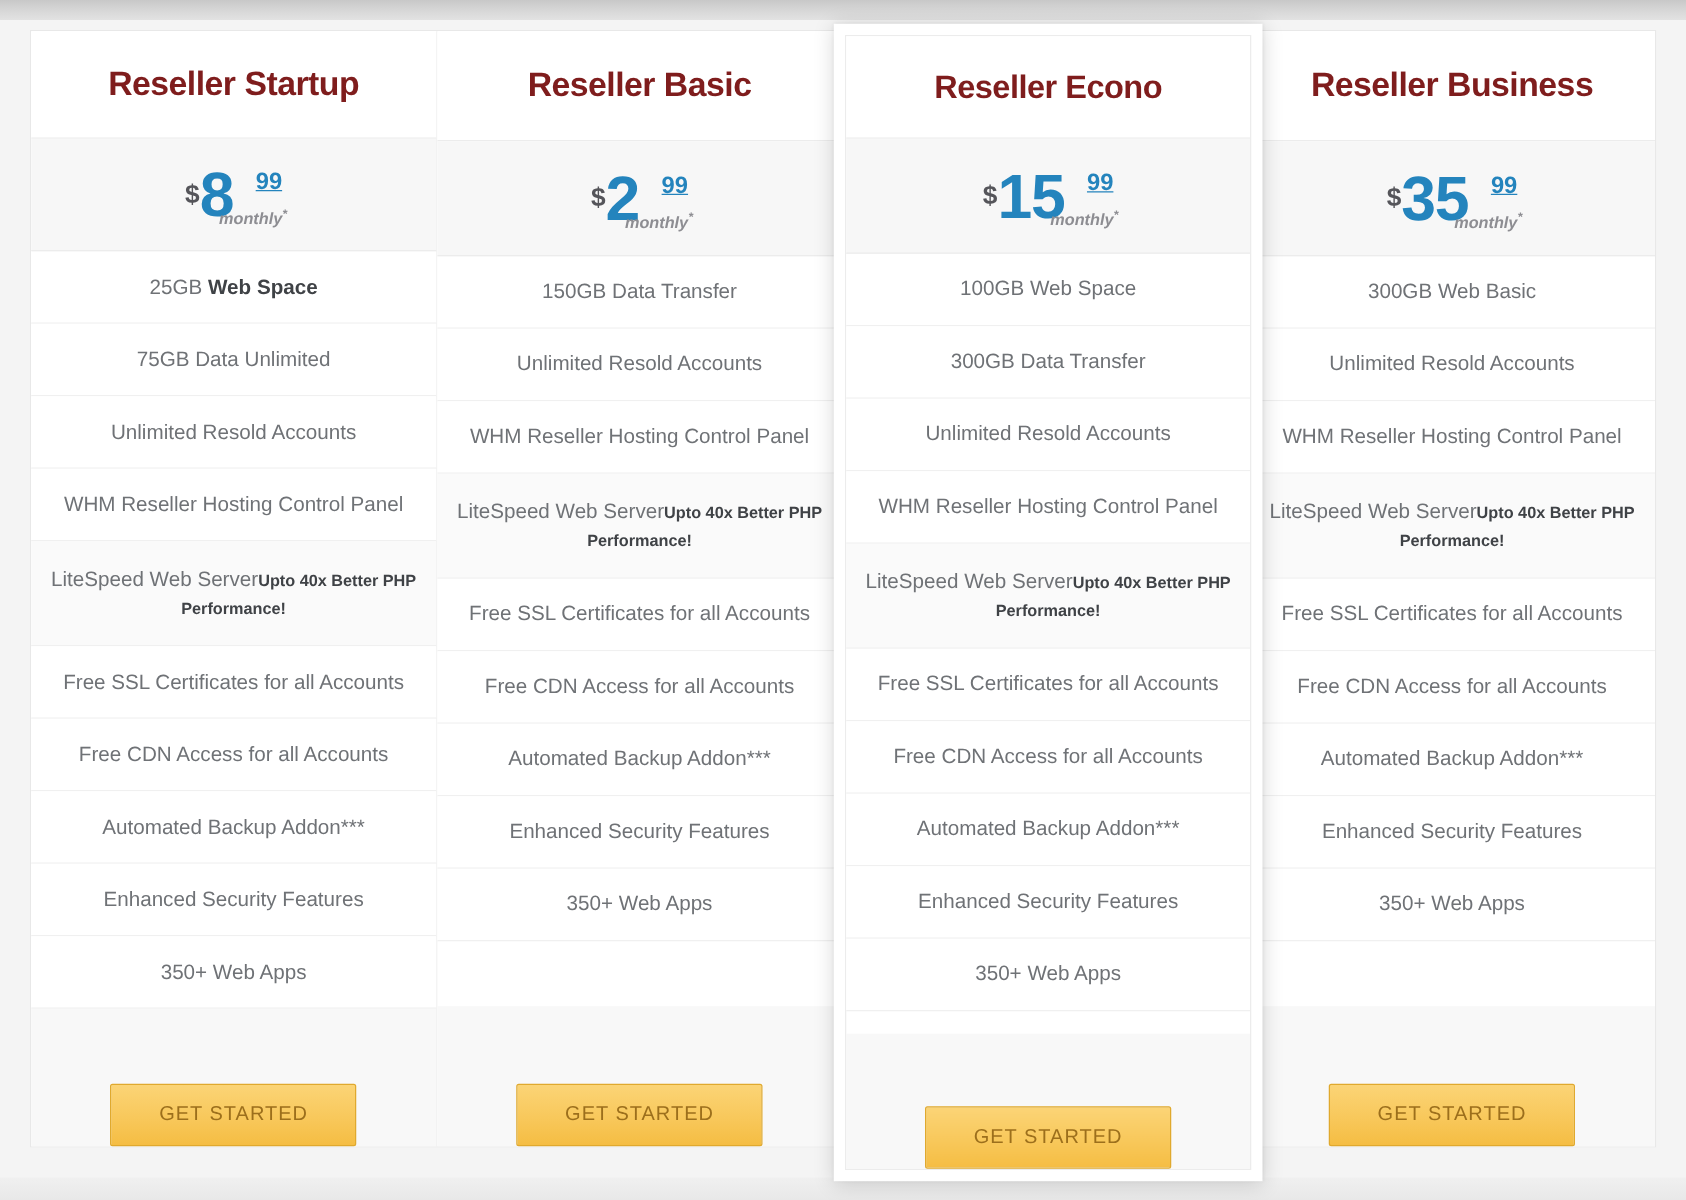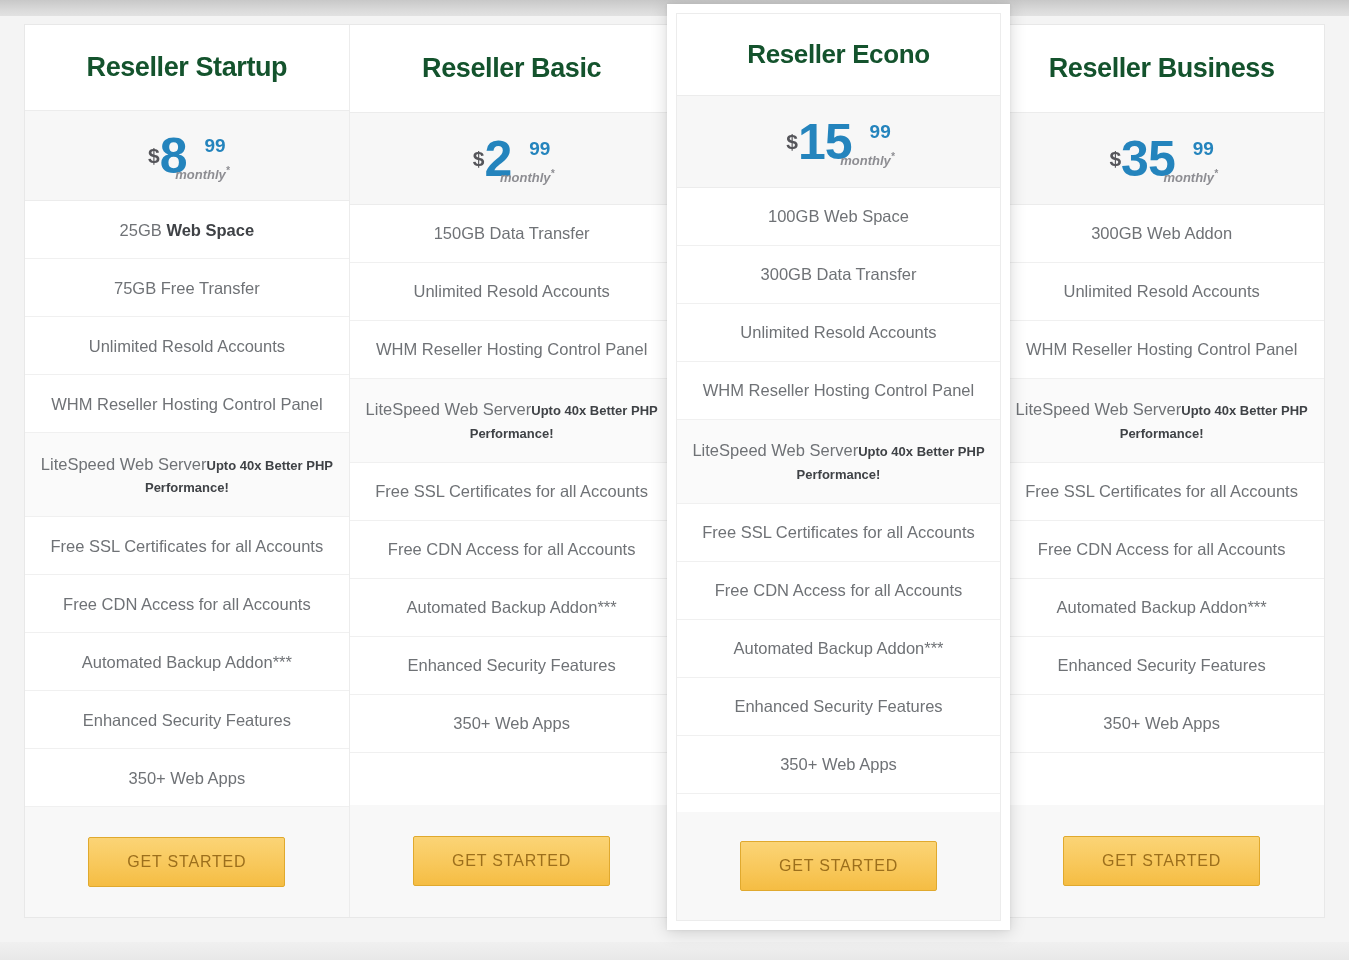--- a/index.html
+++ b/index.html
@@ -62,21 +62,21 @@
     display: flex;
     flex-direction: column;
     background: #ffffff;
   }
   .plan-col:last-child { border-right: none; }
 
   
   #featured-card {
     position: absolute;
     left: 667px;
-    top: 4px;
+    top: 19px;
     width: 343px;
     height: 926px;
     background: #ffffff;
     padding: 9px;
     box-shadow: 0 2px 16px rgba(0,0,0,0.16), 0 0 3px rgba(0,0,0,0.08);
     z-index: 10;
     display: flex;
     flex-direction: column;
   }
   #featured-inner {
@@ -92,21 +92,21 @@
     height: 88px;
     display: flex;
     align-items: center;
     justify-content: center;
     border-bottom: 1px solid #ececec;
     background: #ffffff;
   }
   .plan-name {
     font-size: 27px;
     font-weight: bold;
-    color: #14532d;
+    color: #7f1d1d;
     letter-spacing: -0.4px;
     text-align: left;
     line-height: 1.1;
   }
   #featured-card .plan-header { height: 82px; }
   #featured-card .plan-name { font-size: 26px; }
 
   
   .price-block {
     height: 92px;
@@ -136,20 +136,21 @@
     line-height: 0.92;
     letter-spacing: -1px;
   }
   .cents {
     font-size: 19px;
     font-weight: bold;
     color: #2484bd;
     line-height: 1;
     margin-top: 3px;
     margin-left: 18px;
+    text-decoration: underline;
   }
   .period {
     font-size: 13px;
     font-weight: bold;
     font-style: italic;
     color: #8d8d92;
     position: absolute;
     bottom: -4px;
     right: -4px;
     white-space: nowrap;
@@ -180,21 +181,21 @@
     font-size: 13px;
     font-weight: bold;
     color: #3f4246;
   }
 
   
   .cta-row {
     height: 112px;
     background: #f8f8f8;
     display: flex;
-    align-items: center;
+    align-items: flex-end;
     justify-content: center;
   }
   .cta-btn {
     display: inline-block;
     padding: 15px 38px;
     font-size: 16px;
     font-family: "Liberation Sans", sans-serif;
     letter-spacing: 0.8px;
     color: #9c6f1c;
     background: linear-gradient(180deg, #fbd476 0%, #f8c85b 55%, #f5bd43 100%);
@@ -226,21 +227,21 @@
           <span class="amount">8</span>
           <span class="cents">99</span>
           <span class="period"><span>monthly</span><span class="period-star">*</span></span>
         </div>
       </div>
       <div class="features">
         <div class="feature-row">
           <div><span>25GB</span><span class="feat-strong"> Web Space</span></div>
         </div>
         <div class="feature-row">
-          <div><span>75GB Free Transfer</span></div>
+          <div><span>75GB Data Unlimited</span></div>
         </div>
         <div class="feature-row">
           <div><span>Unlimited Resold Accounts</span></div>
         </div>
         <div class="feature-row">
           <div><span>WHM Reseller Hosting Control Panel</span></div>
         </div>
         <div class="feature-row tall shade">
           <div><span>LiteSpeed Web Server</span><span class="feat-sub">Upto 40x Better PHP Performance!</span></div>
         </div>
@@ -317,21 +318,21 @@
       <div class="price-block">
         <div class="price-wrap">
           <span class="currency">$</span>
           <span class="amount">35</span>
           <span class="cents">99</span>
           <span class="period"><span>monthly</span><span class="period-star">*</span></span>
         </div>
       </div>
       <div class="features">
         <div class="feature-row">
-          <div><span>300GB Web Addon</span></div>
+          <div><span>300GB Web Basic</span></div>
         </div>
         <div class="feature-row">
           <div><span>Unlimited Resold Accounts</span></div>
         </div>
         <div class="feature-row">
           <div><span>WHM Reseller Hosting Control Panel</span></div>
         </div>
         <div class="feature-row tall shade">
           <div><span>LiteSpeed Web Server</span><span class="feat-sub">Upto 40x Better PHP Performance!</span></div>
         </div>

